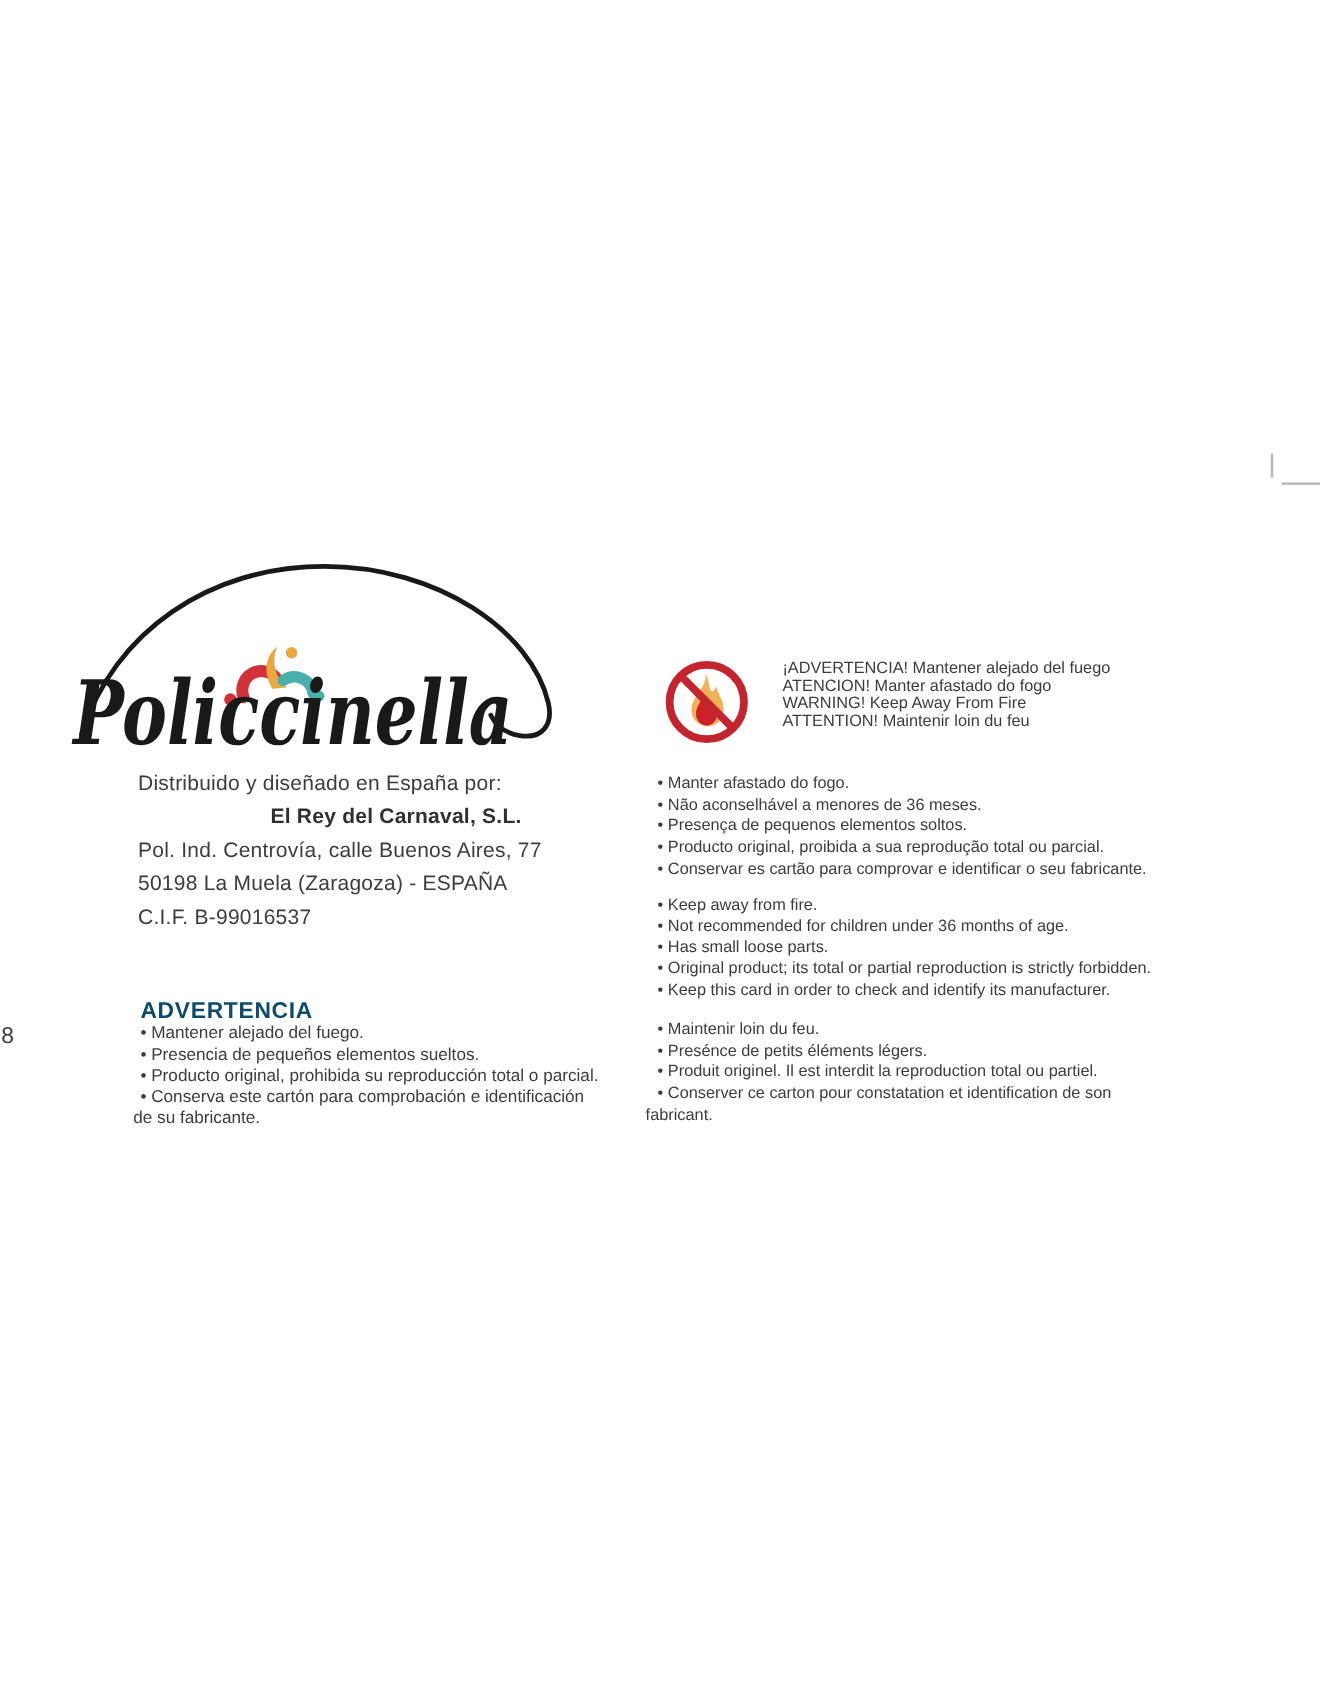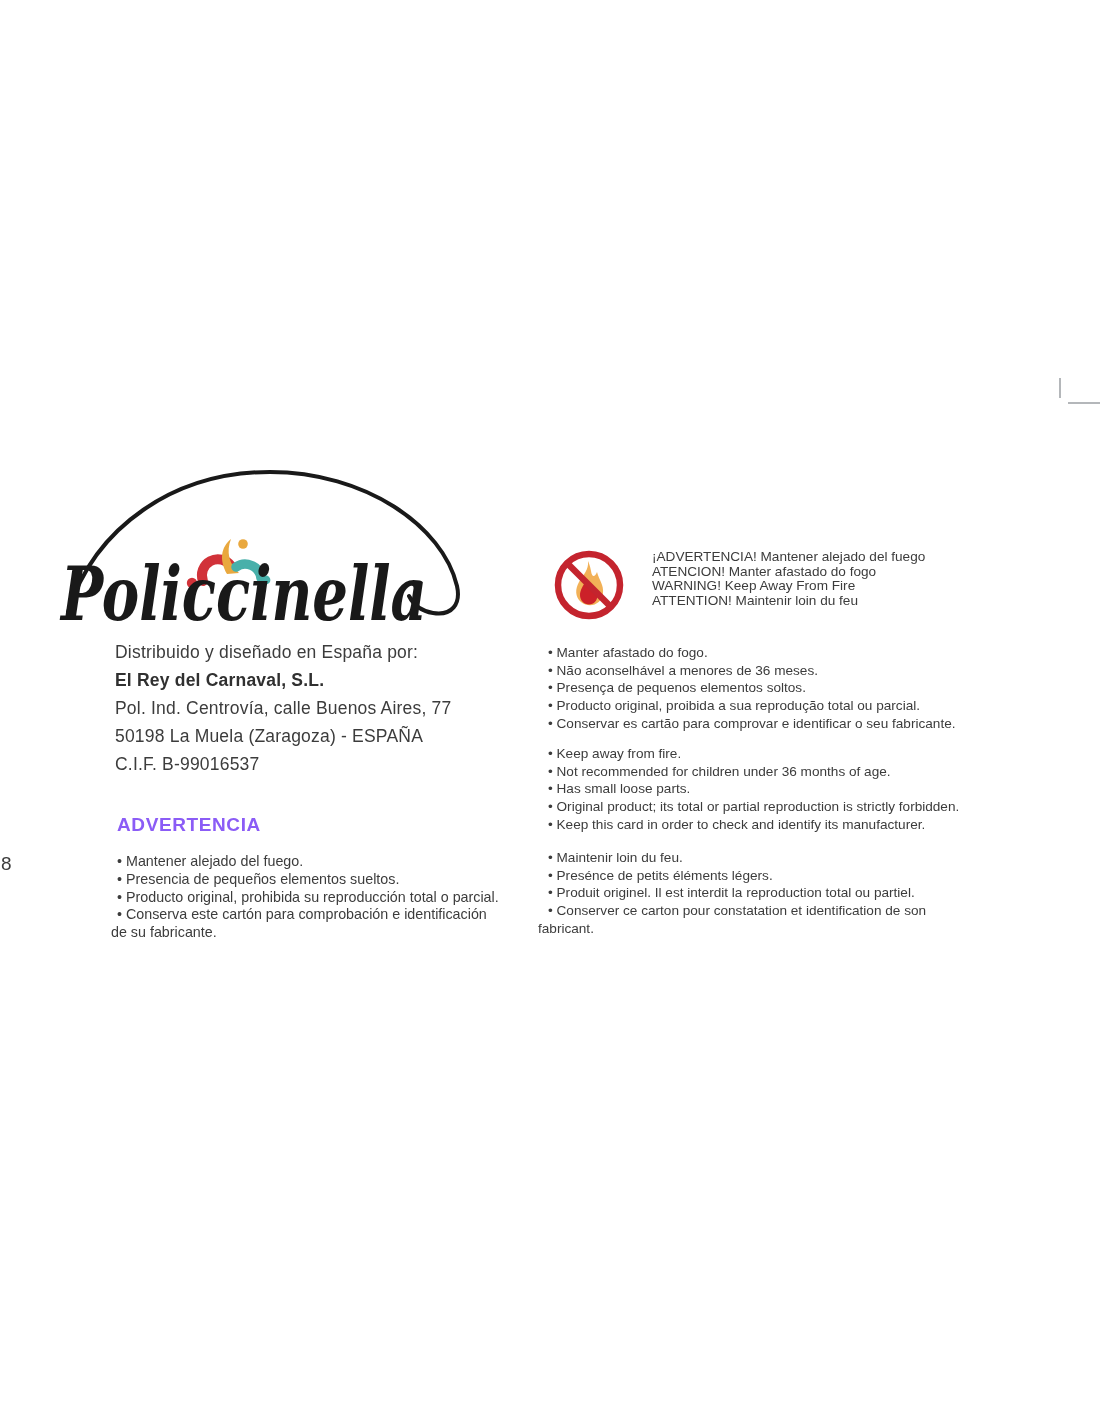--- a/index.html
+++ b/index.html
@@ -16,24 +16,24 @@
   }
   
   .cropmark .cm-v { position:absolute; left:1059px; top:378px; width:2px; height:20px; background:#b4b7ba; }
   .cropmark .cm-h { position:absolute; left:1068px; top:402px; width:34px; height:2px; background:#b4b7ba; }
 
   
   .logo { position:absolute; left:55px; top:456px; width:420px; height:185px; }
 
   
   .dist { position:absolute; left:115px; top:638px; width:430px; font-size:17.5px; line-height:28px; letter-spacing:0.2px; }
-  .dist .bold { font-weight:bold; color:#303030; }
+  .dist .bold { font-weight:bold; color:#303030;text-align:center; }
 
   
-  .adv-title { position:absolute; left:117px; top:814px; font-size:19px; font-weight:bold; color:#8b5cf6; letter-spacing:0.6px; }
+  .adv-title { position:absolute; left:117px; top:832px; font-size:19px; font-weight:bold; color:#0c4a6e; letter-spacing:0.6px; }
   .blist { position:absolute; }
   .blist .item { text-indent:6px; }
   .blist .item::before { content:"\2022\00a0"; }
   .blist.left { left:111px; top:853px; width:430px; font-size:14.3px; line-height:17.8px; }
   .blist.left .narrow { max-width:392px; }
 
   
   .nofire { position:absolute; left:552px; top:548px; width:74px; height:74px; }
   .fire-head { position:absolute; left:652px; top:550px; width:420px; font-size:13.6px; line-height:14.7px; }
   .blist.r { font-size:13.6px; line-height:17.7px; width:490px; left:538px; }

